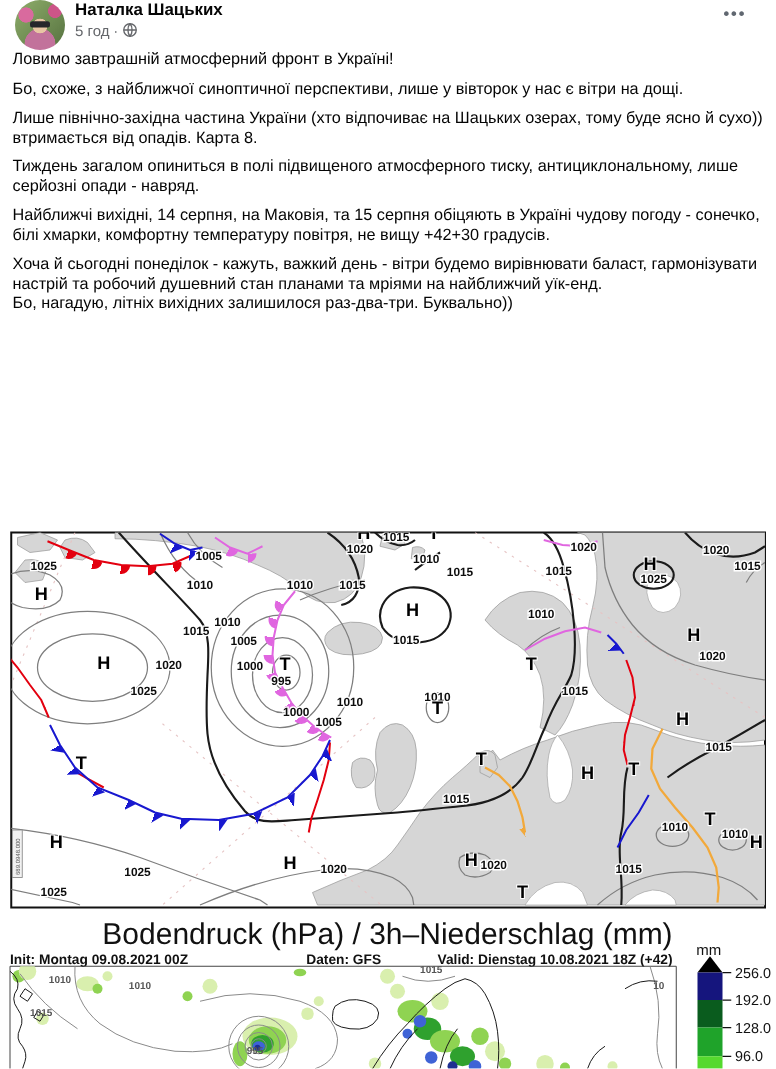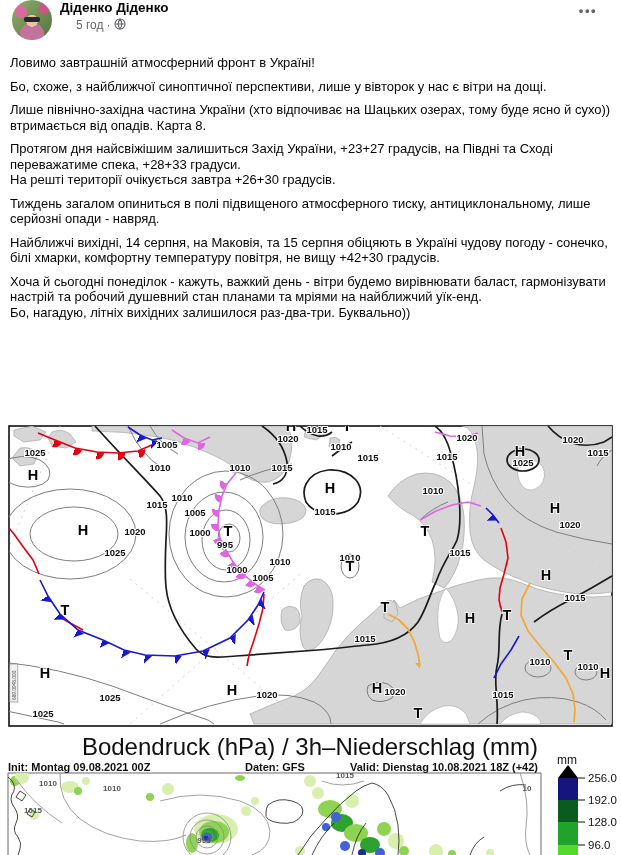--- a/index.html
+++ b/index.html
@@ -7,23 +7,23 @@
   .post{position:relative;width:621px;height:855px;background:#fff;}
   .avatar{position:absolute;left:12px;top:0;width:40px;height:40px;border-radius:50%;overflow:hidden;
     background:
       radial-gradient(circle at 22% 30%, #d96a9e 0 14%, transparent 15%),
       radial-gradient(circle at 80% 22%, #cc5588 0 12%, transparent 13%),
       radial-gradient(circle at 50% 52%, #e8c5a4 0 20%, transparent 21%),
       radial-gradient(circle at 50% 88%, #c2729b 0 30%, transparent 31%),
       linear-gradient(135deg,#8fae6b,#55713f);}
   .avatar:after{content:"";position:absolute;left:12px;top:17px;width:16px;height:5px;background:#26262b;border-radius:2px;}
   .name{position:absolute;left:60px;top:0px;font-size:13.5px;font-weight:bold;color:#050505;text-decoration:none;}
-  .meta{position:absolute;left:60px;top:17px;height:16px;display:flex;align-items:center;gap:3px;font-size:12px;color:#65676b;margin-left:16px;}
+  .meta{position:absolute;left:60px;top:17px;height:16px;display:flex;align-items:center;gap:3px;font-size:12px;color:#65676b;}
   .menu{position:absolute;right:24px;top:3px;color:#606770;font-size:13px;font-weight:bold;letter-spacing:1.5px;cursor:pointer;}
-  .body-text{position:absolute;left:10px;top:39px;width:604px;height:385px;overflow:hidden;margin-top:16px;}
+  .body-text{position:absolute;left:10px;top:39px;width:604px;height:385px;overflow:hidden;}
   .p{font-size:13px;line-height:15.5px;color:#050505;margin:0 0 8px 0;white-space:pre-line;}
   .img1{position:absolute;left:0;top:424px;width:621px;height:304px;display:block;}
   .img2{position:absolute;left:0;top:731px;width:621px;height:124px;display:block;}
   
   .land{fill:#d6d6d6;stroke:#9b9b9b;stroke-width:.6;}
   .sea{fill:#fff;stroke:#9b9b9b;stroke-width:.5;}
   .iso{fill:none;stroke:#7e7e7e;stroke-width:1;}
   .isoB{fill:none;stroke:#1b1b1b;stroke-width:1.7;}
   .grat{fill:none;stroke:#e6c4c4;stroke-width:.9;stroke-dasharray:2 5;}
   .wf{fill:none;stroke:#e3000f;stroke-width:1.6;}
@@ -44,40 +44,38 @@
   .cl{font:bold 8px "Liberation Sans",sans-serif;fill:#555;text-anchor:middle;}
   .frame2{fill:none;stroke:#444;stroke-width:.8;}
 </style>
 </head>
 <body>
 
 <div class="post">
 
   <div>
     <div class="avatar"></div>
-    <a class="name" href="#">Діденко Діденко</a>
+    <a class="name" href="#">Наталка Шацьких</a>
     <div class="meta">
       <span>5 год</span>
       <span>·</span>
       <span>
         <svg width="12" height="12" viewBox="0 0 12 12">
             <circle cx="6" cy="6" r="5" fill="none" stroke="#65676b" stroke-width="1.1"></circle>
             <path d="M1,6 H11 M6,1 C3.8,3.2 3.8,8.8 6,11 C8.2,8.8 8.2,3.2 6,1" fill="none" stroke="#65676b" stroke-width="1.1"></path>
           </svg>
       </span>
     </div>
     <div class="menu">•••</div>
   </div>
 
   <div class="body-text">
     <p class="p">Ловимо завтрашній атмосферний фронт в Україні!</p>
     <p class="p">Бо, схоже, з найближчої синоптичної перспективи, лише у вівторок у нас є вітри на дощі.</p>
     <p class="p">Лише північно-західна частина України (хто відпочиває на Шацьких озерах, тому буде ясно й сухо)) втримається від опадів. Карта 8.</p>
-    <p class="p">Протягом дня найсвіжішим залишиться Захід України, +23+27 градусів, на Півдні та Сході переважатиме спека, +28+33 градуси.
-На решті території очікується завтра +26+30 градусів.</p>
     <p class="p">Тиждень загалом опиниться в полі підвищеного атмосферного тиску, антициклональному, лише серйозні опади - навряд.</p>
     <p class="p">Найближчі вихідні, 14 серпня, на Маковія, та 15 серпня обіцяють в Україні чудову погоду - сонечко, білі хмарки, комфортну температуру повітря, не вищу +42+30 градусів.</p>
     <p class="p">Хоча й сьогодні понеділок - кажуть, важкий день - вітри будемо вирівнювати баласт, гармонізувати настрій та робочий душевний стан планами та мріями на найближчий уїк-енд.
 Бо, нагадую, літніх вихідних залишилося раз-два-три. Буквально))</p>
   </div>
 
   <svg class="img1" viewBox="0 0 621 304">
     <defs>
       <clipPath id="cp1">
           <rect x="9" y="2" width="603" height="300"></rect>

